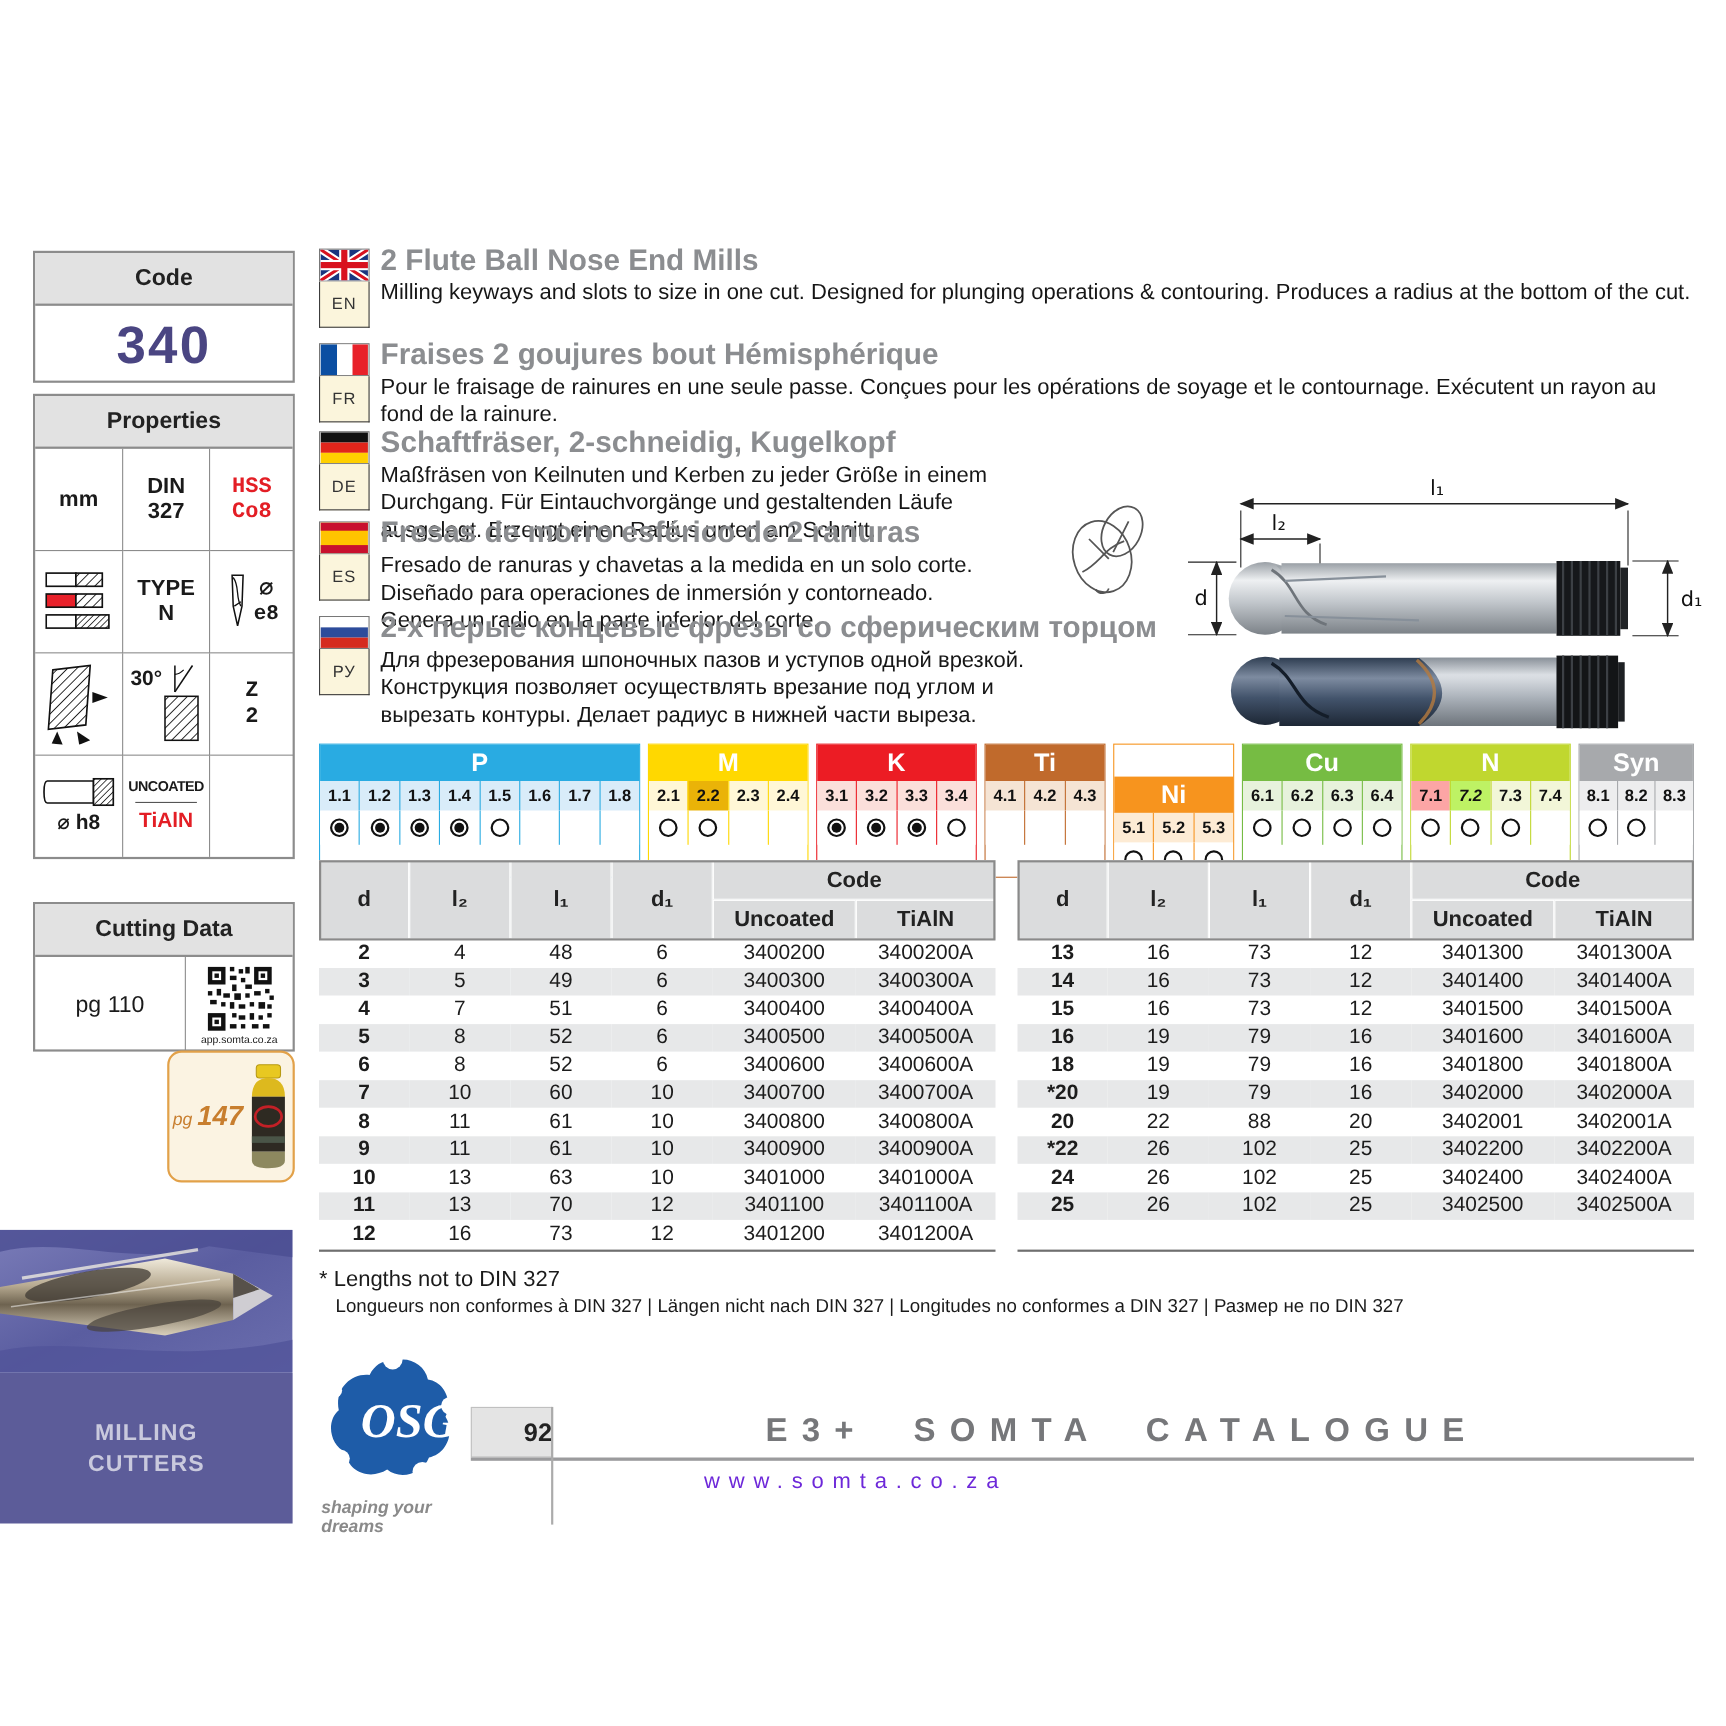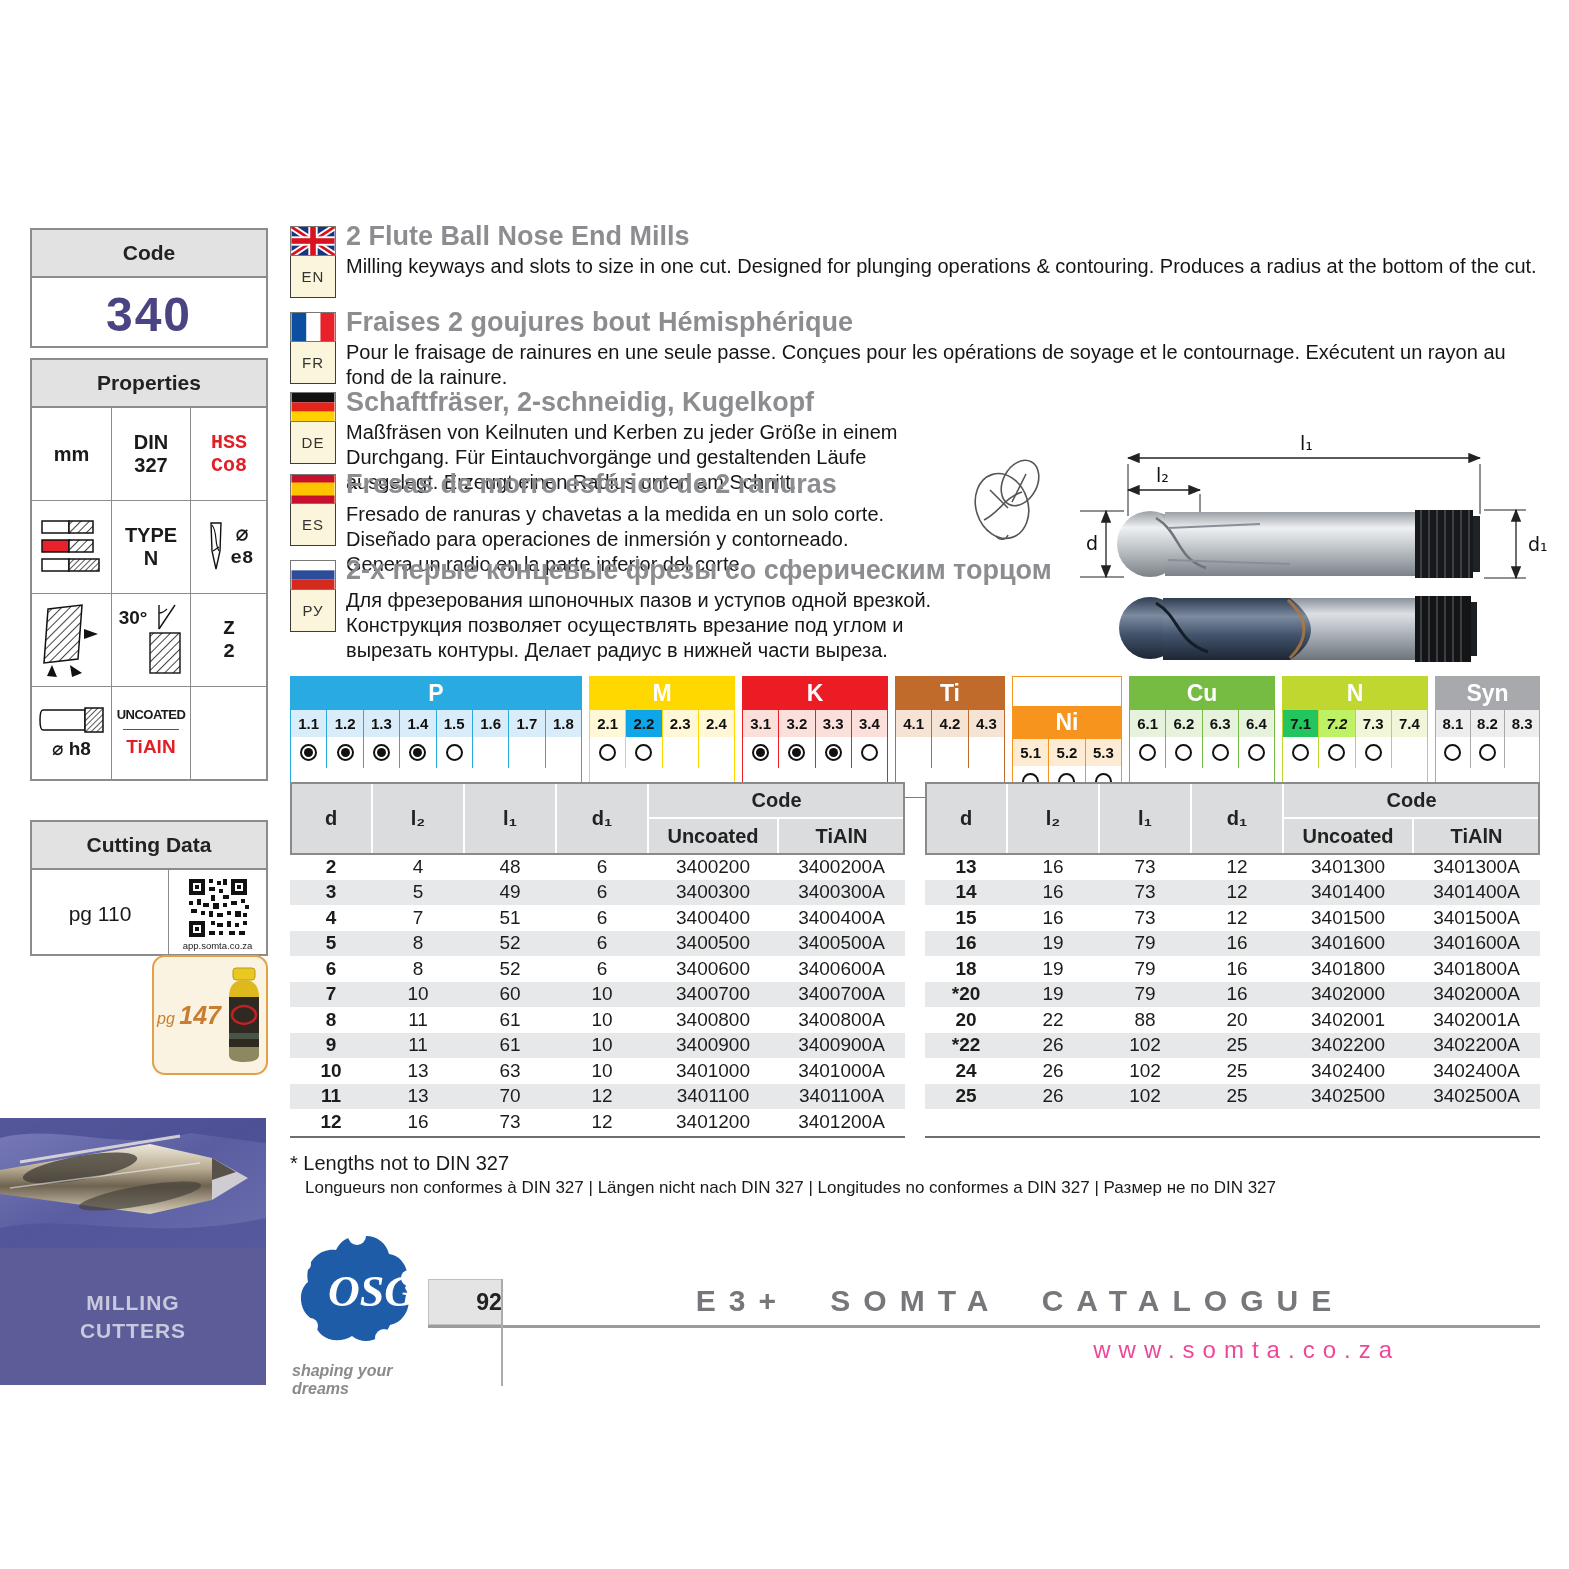--- a/index.html
+++ b/index.html
@@ -76,22 +76,22 @@
 
   
   .footnote1{position:absolute;left:290px;top:1152px;font-size:20px;color:#1a1a1a;}
   .footnote2{position:absolute;left:305px;top:1178px;font-size:17px;color:#1a1a1a;}
   .pagebox{position:absolute;left:428px;top:1279px;width:74px;height:46px;background:#e4e4e4;border:1px solid #c0c0c0;
            box-sizing:border-box;display:flex;align-items:center;justify-content:center;font-weight:bold;font-size:23px;color:#222;padding-left:48px;}
   .hrule{position:absolute;left:428px;top:1325px;width:1112px;height:3px;background:#9b9b9d;}
   .vrule{position:absolute;left:501px;top:1279px;width:2px;height:107px;background:#ababab;}
   .cattext{position:absolute;left:640px;top:1284px;width:760px;text-align:center;font-weight:bold;font-size:30px;
            color:#76777a;letter-spacing:13px;word-spacing:20px;white-space:nowrap;}
-  .urltext{position:absolute;left:640px;top:1336px;width:760px;text-align:right;font-size:24px;
-           color:#ec4899;letter-spacing:8px;}
+  .urltext{position:absolute;left:640px;top:1336px;width:760px;text-align:left;font-size:20px;
+           color:#6d28d9;letter-spacing:8px;}
   .tagline{position:absolute;left:292px;top:1362px;width:150px;font-style:italic;font-weight:bold;font-size:16px;color:#8a8a8a;}
 </style>
 </head>
 <body>
 
 <div class="page">
 
   <div class="panel" style="top:228px;height:120px;">
     <div class="panel-header">Code</div>
     <div class="code-value">340</div>
@@ -476,21 +476,21 @@
           </div>
           <div class="mat-rad" style="border-left: 1px solid rgb(41, 171, 226);"></div>
           <div class="mat-rad" style="border-left: 1px solid rgb(41, 171, 226);"></div>
           <div class="mat-rad" style="border-left: 1px solid rgb(41, 171, 226);"></div>
         </div>
       </div>
       <div class="mat-group" style="width: 146px; border-color: rgb(255, 216, 0);">
         <div class="mat-head" style="background: rgb(255, 216, 0);">M</div>
         <div class="mat-row">
           <div class="mat-lab" style="background: rgb(255, 247, 214);">2.1</div>
-          <div class="mat-lab" style="background: #0ea5e9; border-left: 1px solid rgb(255, 216, 0);">2.2</div>
+          <div class="mat-lab" style="background: #eab308; border-left: 1px solid rgb(255, 216, 0);">2.2</div>
           <div class="mat-lab" style="background: rgb(255, 247, 214); border-left: 1px solid rgb(255, 216, 0);">2.3</div>
           <div class="mat-lab" style="background: rgb(255, 247, 214); border-left: 1px solid rgb(255, 216, 0);">2.4</div>
         </div>
         <div class="mat-row">
           <div class="mat-rad">
             <span class="radio"></span>
           </div>
           <div class="mat-rad" style="border-left: 1px solid rgb(255, 216, 0);">
             <span class="radio"></span>
           </div>
@@ -572,21 +572,21 @@
             <span class="radio"></span>
           </div>
           <div class="mat-rad" style="border-left: 1px solid rgb(118, 188, 67);">
             <span class="radio"></span>
           </div>
         </div>
       </div>
       <div class="mat-group" style="width: 146px; border-color: rgb(192, 215, 47);">
         <div class="mat-head" style="background: rgb(192, 215, 47);">N</div>
         <div class="mat-row">
-          <div class="mat-lab" style="background: #22c55e;">7.1</div>
+          <div class="mat-lab" style="background: #fca5a5;">7.1</div>
           <div class="mat-lab" style="background: #bef264; border-left: 1px solid rgb(192, 215, 47); font-style: italic;">7.2</div>
           <div class="mat-lab" style="background: rgb(242, 246, 216); border-left: 1px solid rgb(192, 215, 47);">7.3</div>
           <div class="mat-lab" style="background: rgb(242, 246, 216); border-left: 1px solid rgb(192, 215, 47);">7.4</div>
         </div>
         <div class="mat-row">
           <div class="mat-rad">
             <span class="radio"></span>
           </div>
           <div class="mat-rad" style="border-left: 1px solid rgb(192, 215, 47);">
             <span class="radio"></span>

